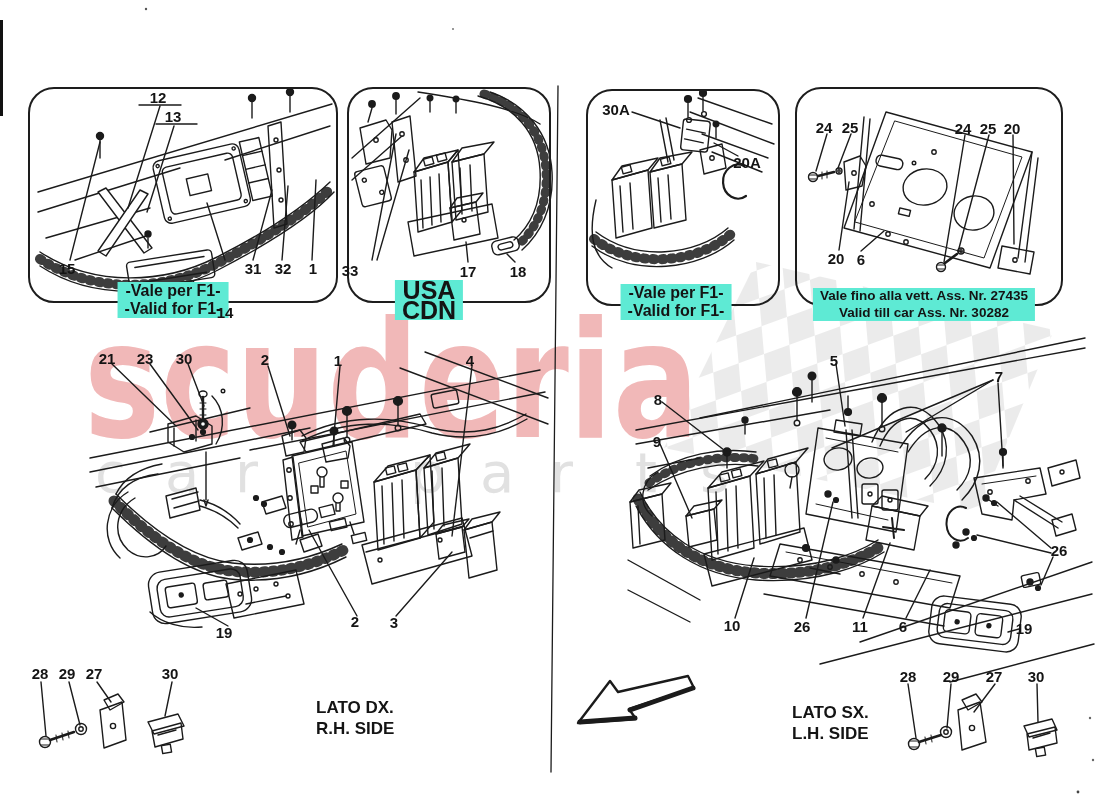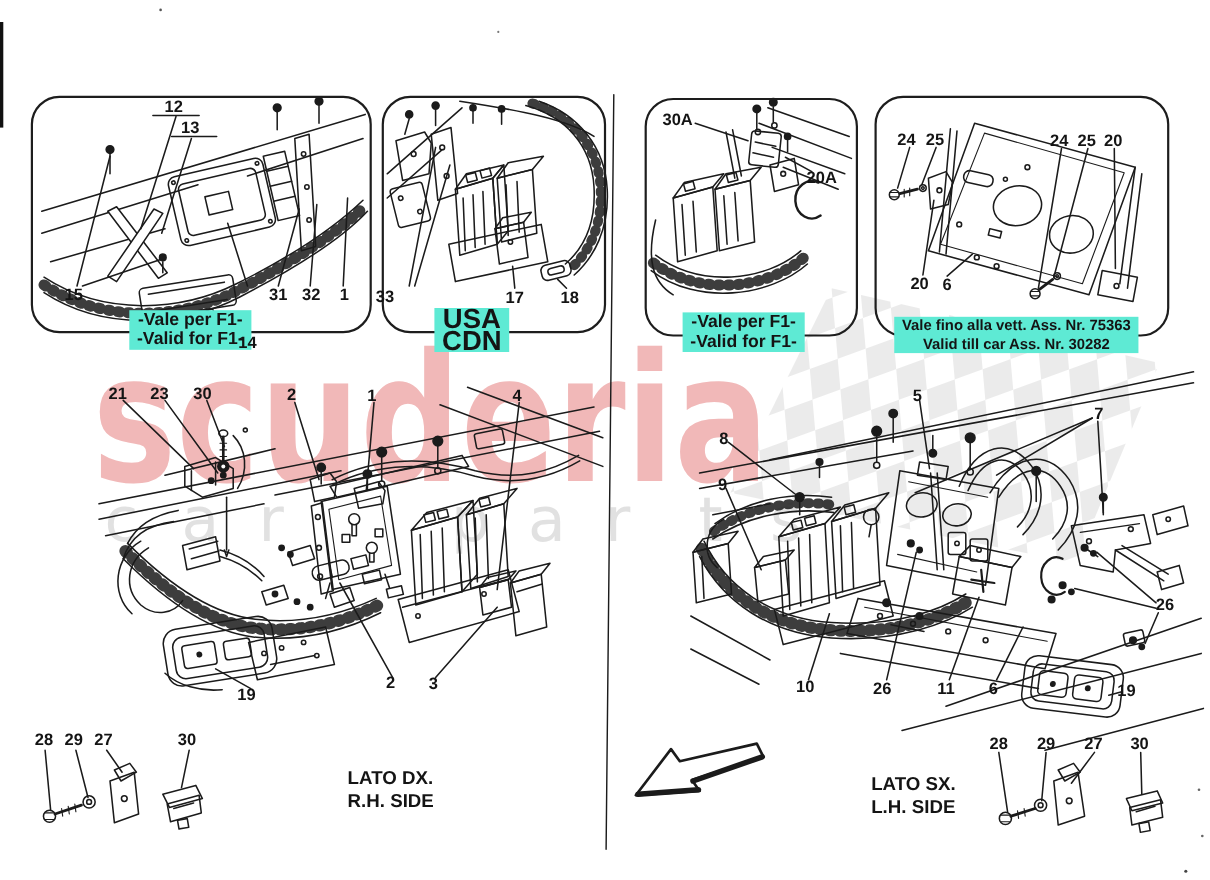--- a/index.html
+++ b/index.html
@@ -530,21 +530,21 @@
   </div>
   <div class="cap big" style="left:429px;top:280px;">
     <div>USA</div>
     <div>CDN</div>
   </div>
   <div class="cap" style="left:676px;top:284px;">
     <div>-Vale per F1-</div>
     <div>-Valid for F1-</div>
   </div>
   <div class="cap small" style="left:924px;top:288px;">
-    <div>Vale fino alla vett. Ass. Nr. 75363</div>
+    <div>Vale fino alla vett. Ass. Nr. 27435</div>
     <div>Valid till car Ass. Nr. 30282</div>
   </div>
 
   <div class="co" style="left:158px;top:97px;text-align:center;">12</div>
   <div class="co" style="left:173px;top:116px;">13</div>
   <div class="co" style="left:67px;top:268px;">15</div>
   <div class="co" style="left:225px;top:268px;margin-top:44px;">14</div>
   <div class="co" style="left:253px;top:268px;">31</div>
   <div class="co" style="left:283px;top:268px;">32</div>
   <div class="co" style="left:313px;top:268px;">1</div>

